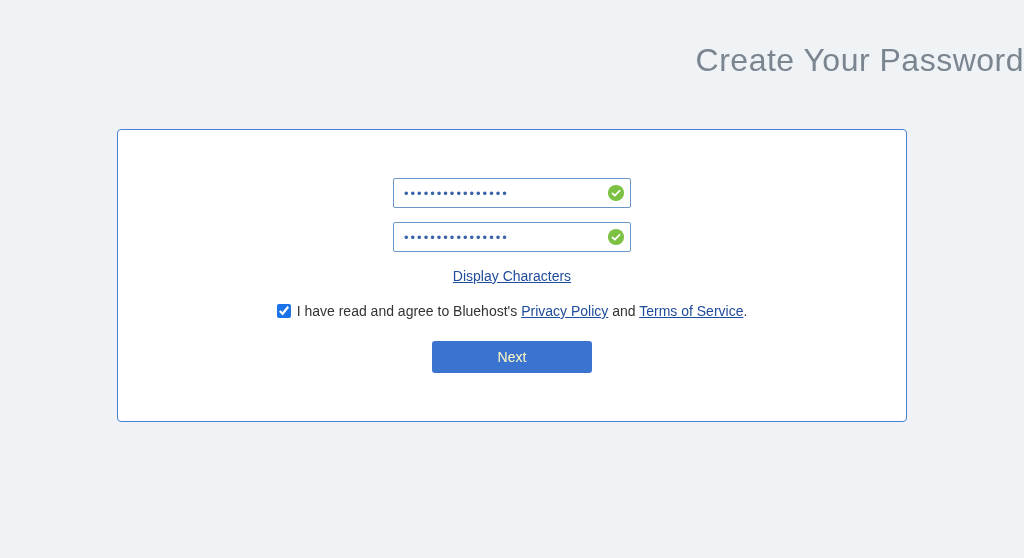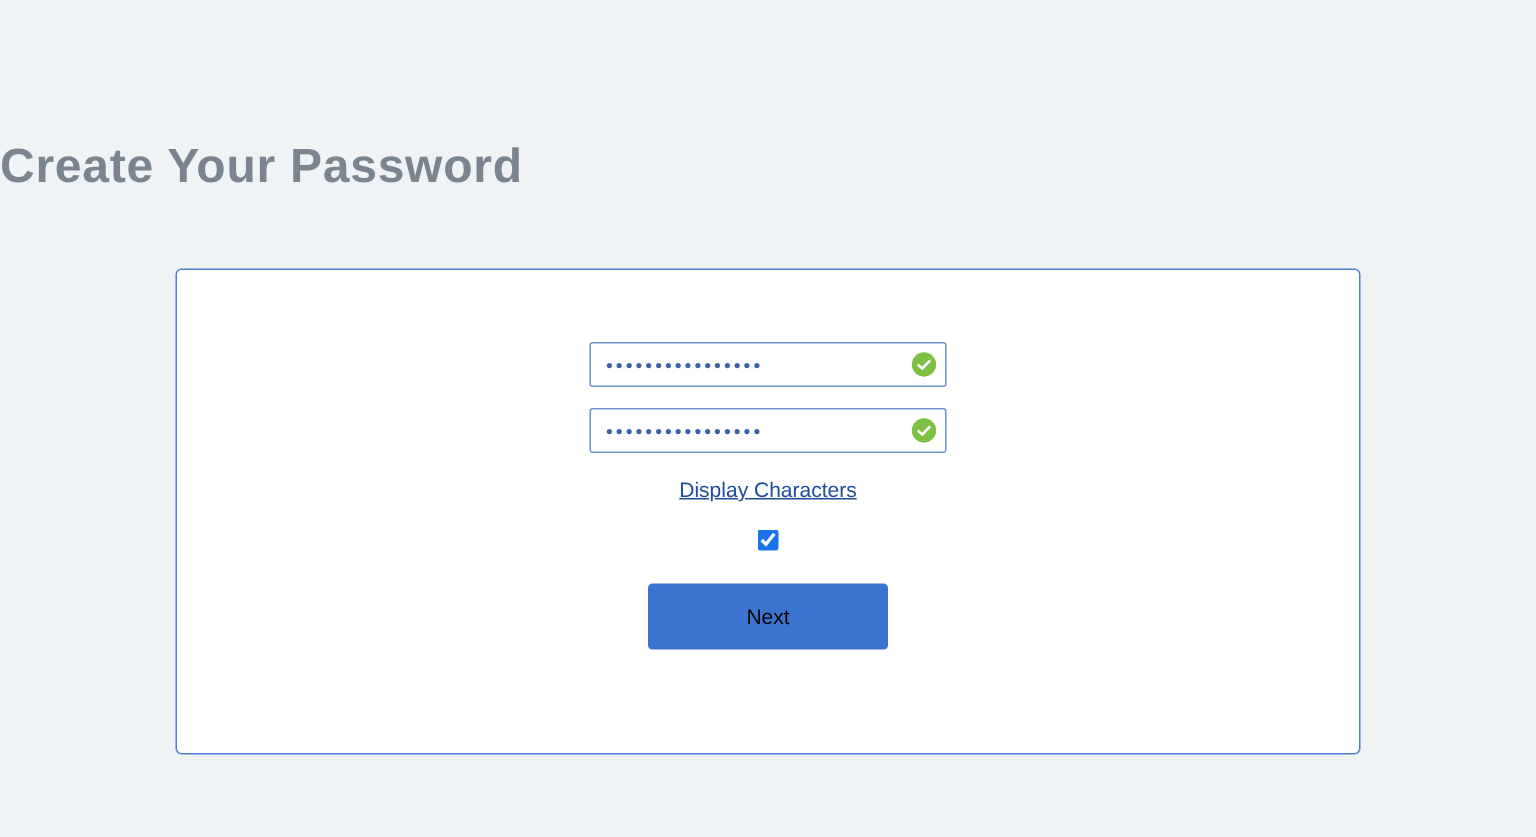--- a/index.html
+++ b/index.html
@@ -8,34 +8,34 @@
       box-sizing: border-box;
     }
     body {
       font-family: -apple-system, BlinkMacSystemFont, "Segoe UI", Helvetica, Arial, sans-serif;
       background: #f0f3f6;
       width: 1024px;
       height: 558px;
       overflow: hidden;
     }
     .page-title {
-      text-align: left;
+      text-align: right;
       font-size: 32px;
-      font-weight: 700;
+      font-weight: 400;
       color: #7a8590;
-      padding-top: 92px;
+      padding-top: 42px;
       padding-bottom: 50px;
       letter-spacing: 0.5px;
     }
     .card {
       margin: 0 117px;
       background: #ffffff;
       border: 1px solid #4a7fd4;
       border-radius: 4px;
-      padding: 48px 40px 69px 40px;
+      padding: 48px 40px 48px 40px;
       text-align: center;
     }
     .field-wrap {
       position: relative;
       width: 238px;
       margin: 0 auto 14px auto;
     }
     .pw-input {
       width: 100%;
       height: 30px;
@@ -94,25 +94,25 @@
       cursor: pointer;
     }
     .consent-row a {
       color: #1e4b9b;
       text-decoration: underline;
       cursor: pointer;
     }
     .next-btn {
       display: inline-block;
       background: #3a74d0;
-      color: #000000;
+      color: #fef9c3;
       border: none;
       border-radius: 3px;
       width: 160px;
-      height: 44px;
+      height: 32px;
       font-size: 14px;
       cursor: pointer;
       font-family: inherit;
     }
   </style>
 </head>
 <body>
 
 <h1 class="page-title">Create Your Password</h1>
 
@@ -138,17 +138,20 @@
     </span>
   </div>
 
   <div class="links-block">
     <button class="text-link">Display Characters</button>
   </div>
 
 
   <div class="consent-row">
     <input type="checkbox" checked="" style="">
+    <span>
+      <span>I have read and agree to Bluehost's </span><a>Privacy Policy</a><span> and </span><a>Terms of Service</a><span>.</span>
+    </span>
   </div>
 
   <button class="next-btn">Next</button>
 
 </div>
 
 </body></html>

